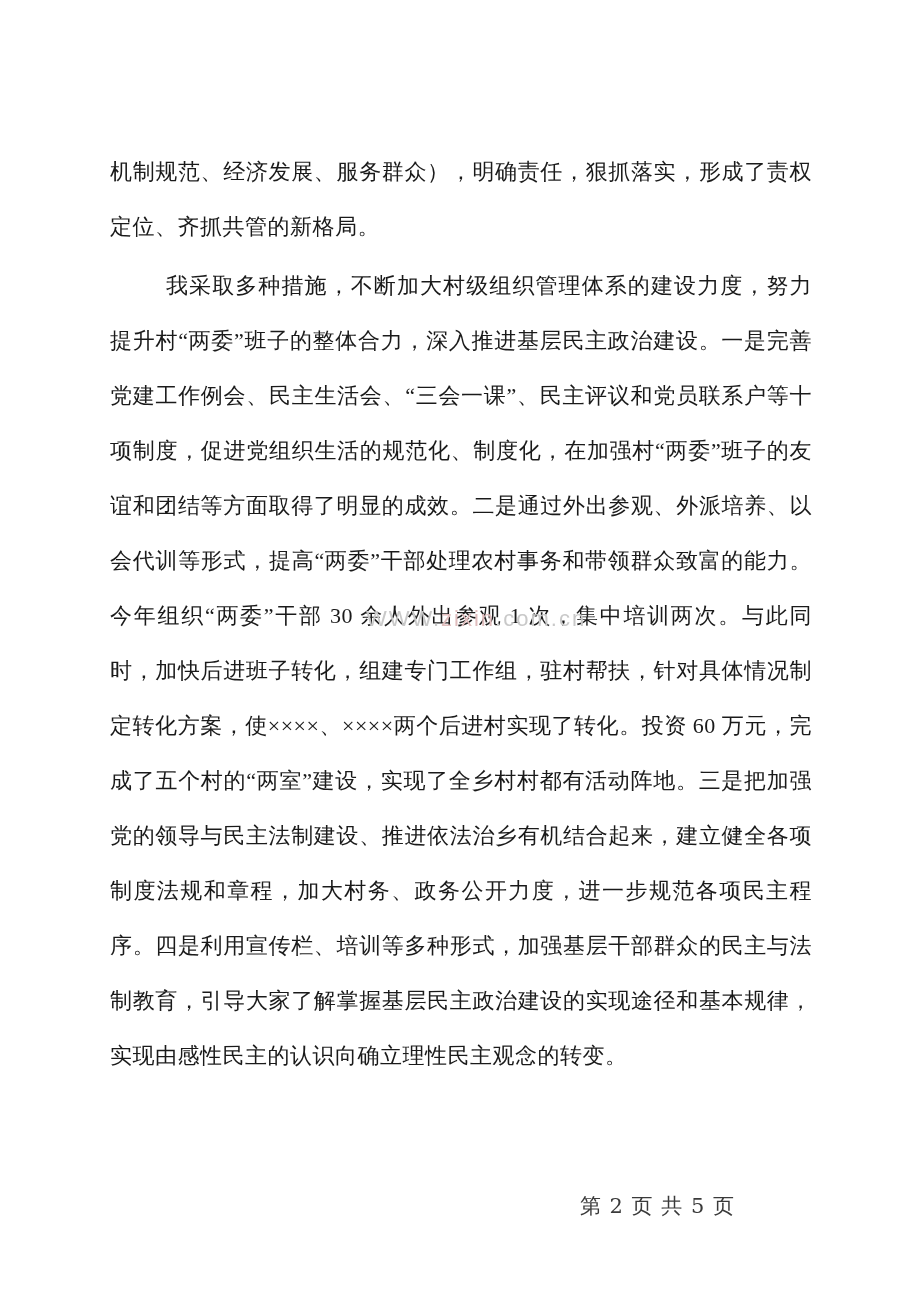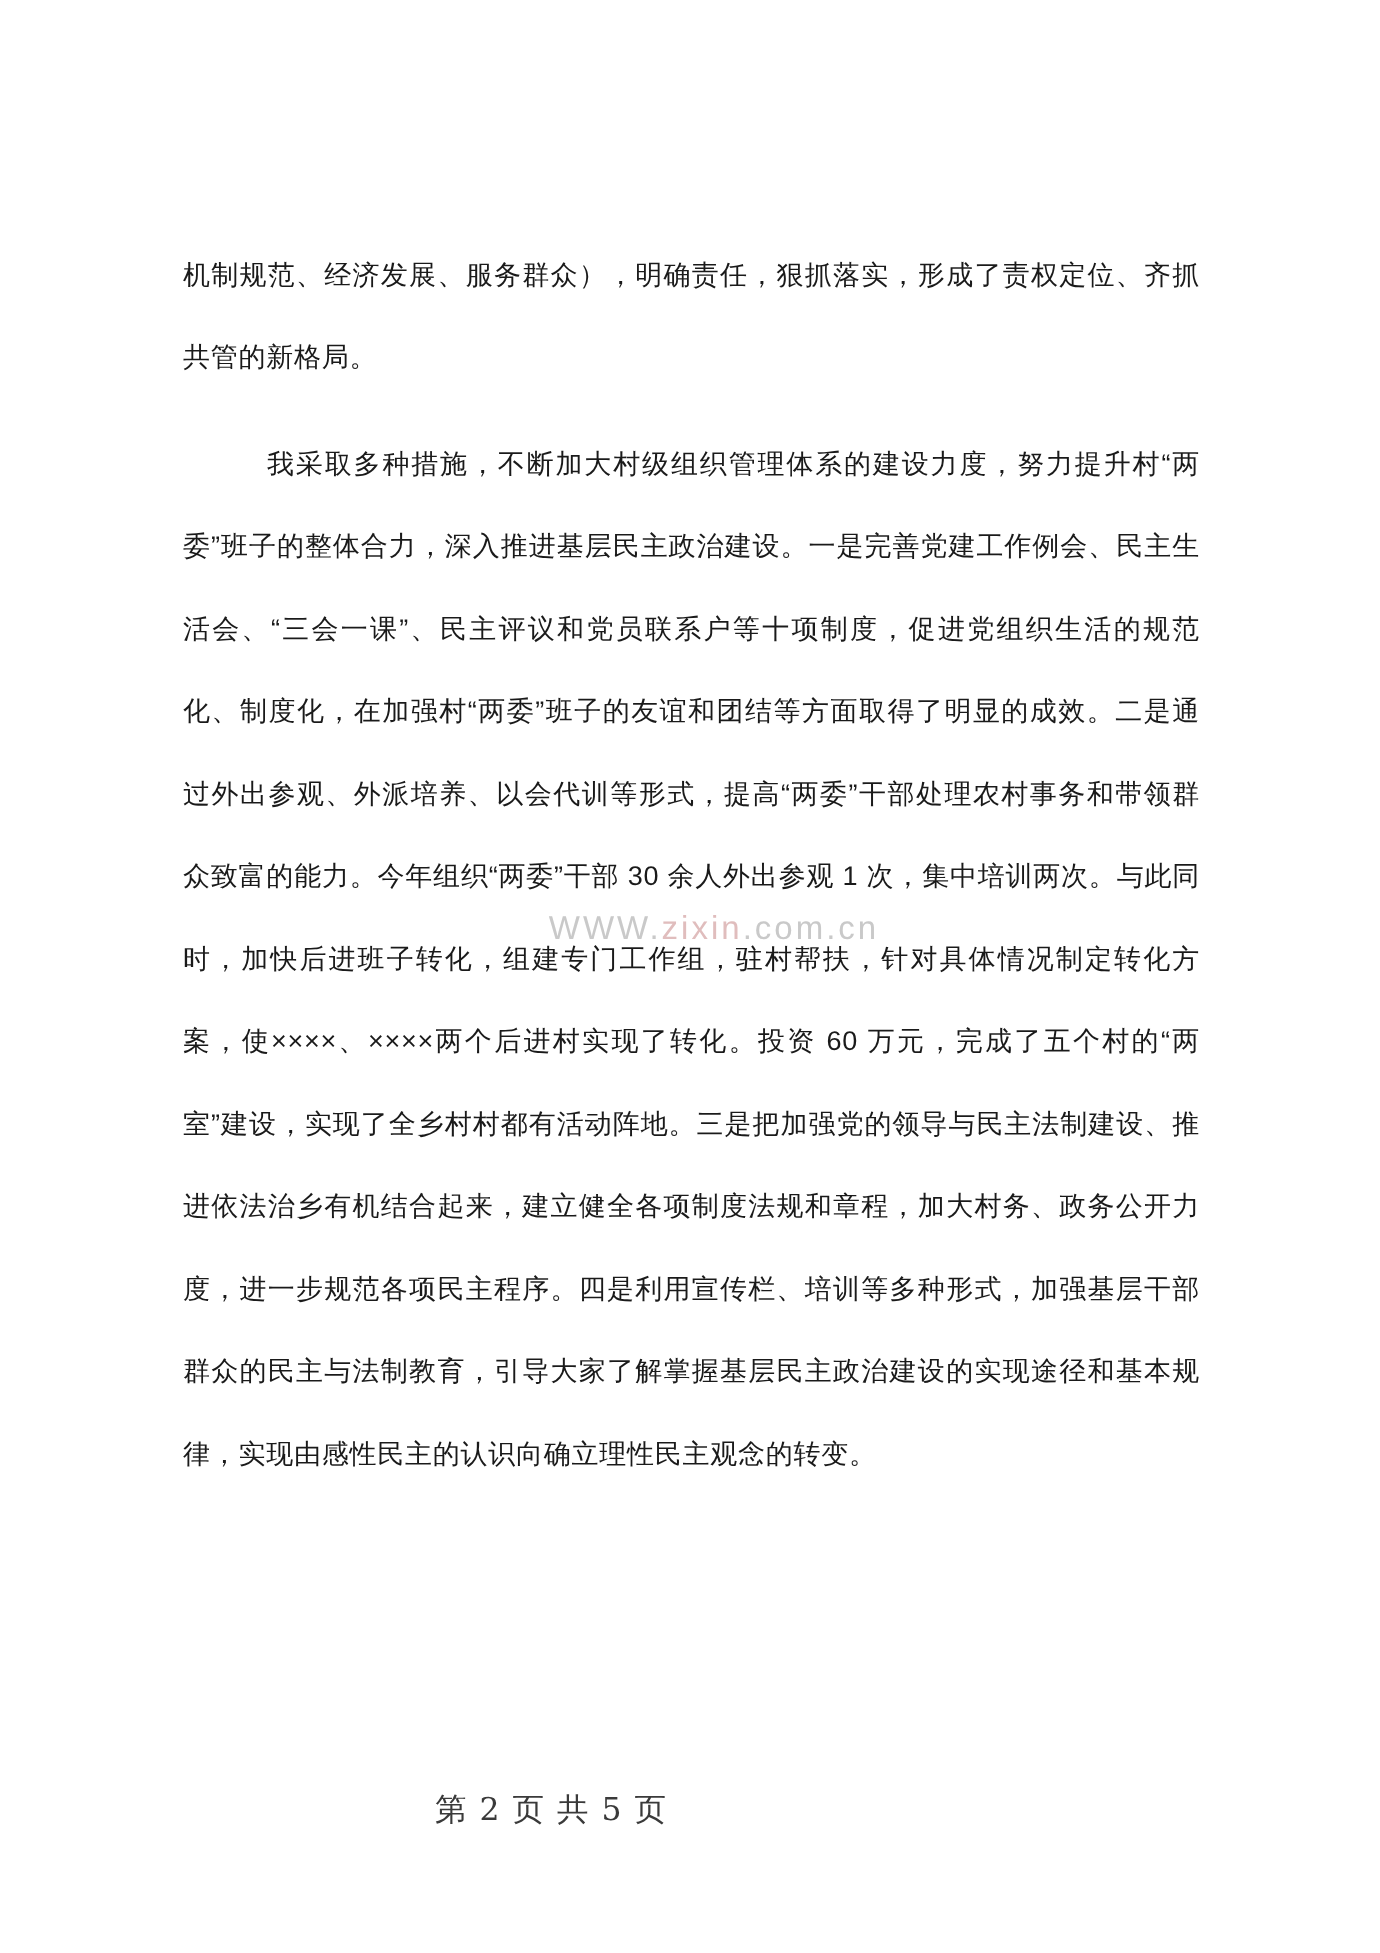--- a/index.html
+++ b/index.html
@@ -25,28 +25,28 @@
   }
 
   .doc-body {
     position: absolute;
     left: 106px;
     top: 140px;
     width: 710px;
   }
 
   .para {
-    font-size: 18px;
+    font-size: 22px;
     line-height: 55px;
     color: #1a1a1a;
     letter-spacing: 0.5px;
     text-align: justify;
     text-justify: inter-ideograph;
-    margin: 16px;
-    font-family: Liberation Sans, sans-serif;
+    margin: 4px;
+    font-family: Liberation Serif, serif;
   }
 
   .para.indent {
     text-indent: 56px;
   }
 
   .watermark {
     position: absolute;
     left: 196px;
     top: 606px;
@@ -65,21 +65,21 @@
   }
   .watermark .wm-red {
     color: #e0bdbd;
   }
 
   .footer {
     position: absolute;
     left: 0;
     top: 1192px;
     width: 735px;
-    text-align: center;
+    text-align: right;
   }
   .footer-inner {
     display: inline-block;
     font-size: 21px;
     color: #3a3a3a;
     letter-spacing: 1px;
     font-family: "DejaVu Serif", "Liberation Serif", serif;
   }
 </style>
 </head>

